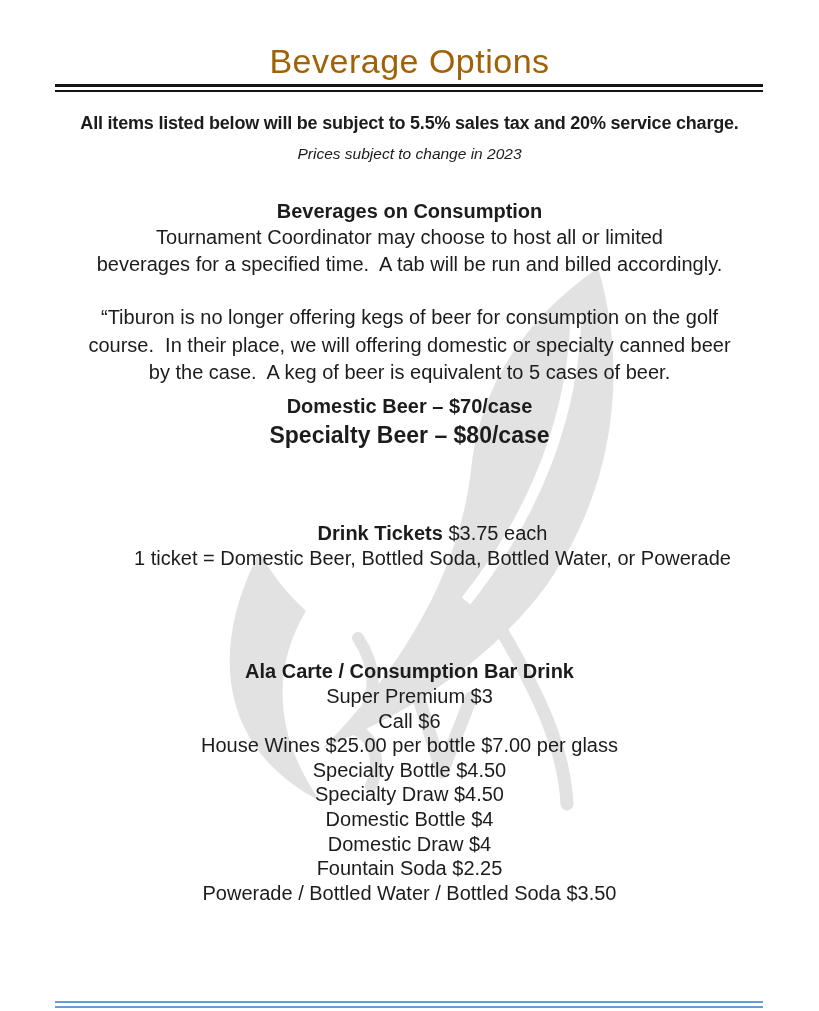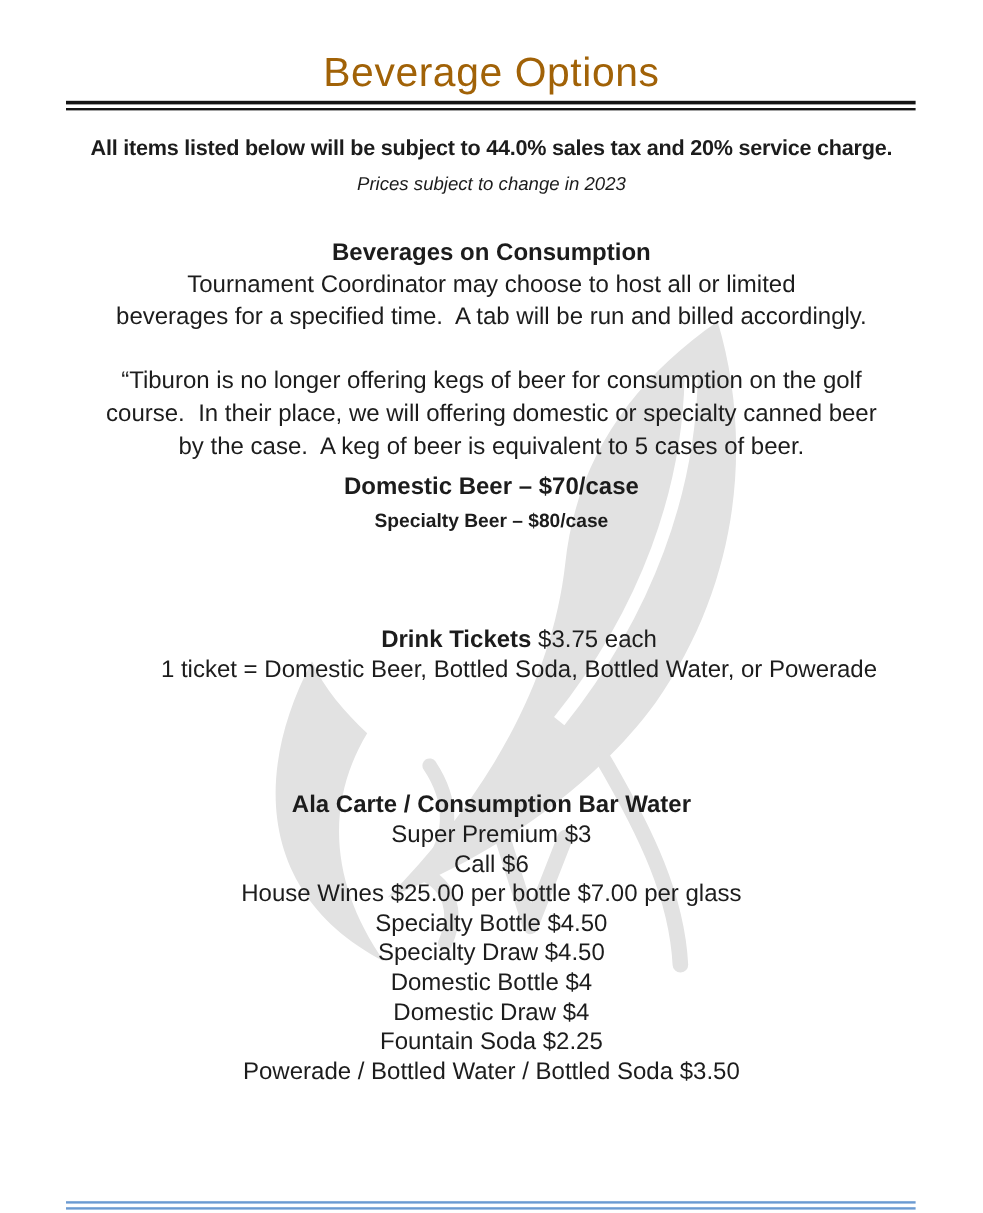--- a/index.html
+++ b/index.html
@@ -40,21 +40,21 @@
   }
 
   .sec-heading { font-size: 20px; line-height: 26px; font-weight: 700; }
   .line { font-size: 20px; line-height: 27px; white-space: pre-wrap; }
 
   #sec-consumption { top: 198px; }
   #sec-keg-notice { top: 304px; }
   #sec-keg-notice .line { line-height: 27.5px; }
 
   #domestic-beer-price { top: 393px; font-size: 20px; line-height: 26px; font-weight: 700; }
-  #specialty-beer-price { top: 422px; font-size: 16px; line-height: 26px; font-weight: 700; }
+  #specialty-beer-price { top: 422px; font-size: 23px; line-height: 26px; font-weight: 700; }
 
   #sec-drink-tickets { top: 520px; margin-left: 46px; }
   #sec-drink-tickets .tick-line { font-size: 20px; line-height: 24px; white-space: pre-wrap; }
   #drink-tickets-heading { font-size: 20px; line-height: 26px; white-space: pre-wrap; }
   #drink-tickets-heading .bold { font-weight: 700; }
 
   #sec-ala-carte { top: 658px; }
   #sec-ala-carte .price-item { font-size: 20px; line-height: 24.6px; white-space: pre-wrap; }
 
   #footer-divider {
@@ -80,21 +80,21 @@
   <path d="M 92 295 C 38 398 55 495 152 545 C 108 482 102 415 138 355 C 120 338 102 318 92 295 Z" fill="#e2e2e2"></path>
   <path d="M 190 382 C 212 415 208 448 185 472 C 207 482 214 505 203 530" fill="none" stroke="#e2e2e2" stroke-width="12" stroke-linecap="round"></path>
   <path d="M 247 430 L 274 516 L 303 442" fill="none" stroke="#e2e2e2" stroke-width="13" stroke-linecap="round" stroke-linejoin="round"></path>
   <path d="M 332 372 C 372 440 396 492 399 548" fill="none" stroke="#e2e2e2" stroke-width="13" stroke-linecap="round"></path>
 </svg>
 
 <div class="abs" id="page-title">Beverage Options</div>
 
 <div id="title-divider"></div>
 
-<div class="abs" id="tax-notice">All items listed below will be subject to 44.0% sales tax and 20% service charge.</div>
+<div class="abs" id="tax-notice">All items listed below will be subject to 5.5% sales tax and 20% service charge.</div>
 
 <div class="abs" id="price-disclaimer">Prices subject to change in 2023</div>
 
 <div class="abs" id="sec-consumption">
   <div class="sec-heading">Beverages on Consumption</div>
   <div class="line">Tournament Coordinator may choose to host all or limited</div>
   <div class="line">beverages for a specified time.  A tab will be run and billed accordingly.</div>
 </div>
 
 <div class="abs" id="sec-keg-notice">
@@ -105,21 +105,21 @@
 
 <div class="abs" id="domestic-beer-price">Domestic Beer – $70/case</div>
 <div class="abs" id="specialty-beer-price">Specialty Beer – $80/case</div>
 
 <div class="abs" id="sec-drink-tickets">
   <div id="drink-tickets-heading"><span class="bold">Drink Tickets</span><span> $3.75 each</span></div>
   <div class="tick-line">1 ticket = Domestic Beer, Bottled Soda, Bottled Water, or Powerade</div>
 </div>
 
 <div class="abs" id="sec-ala-carte">
-  <div class="sec-heading">Ala Carte / Consumption Bar Water</div>
+  <div class="sec-heading">Ala Carte / Consumption Bar Drink</div>
   <div class="price-item">Super Premium $3</div>
   <div class="price-item">Call $6</div>
   <div class="price-item">House Wines $25.00 per bottle $7.00 per glass</div>
   <div class="price-item">Specialty Bottle $4.50</div>
   <div class="price-item">Specialty Draw $4.50</div>
   <div class="price-item">Domestic Bottle $4</div>
   <div class="price-item">Domestic Draw $4</div>
   <div class="price-item">Fountain Soda $2.25</div>
   <div class="price-item">Powerade / Bottled Water / Bottled Soda $3.50</div>
 </div>

